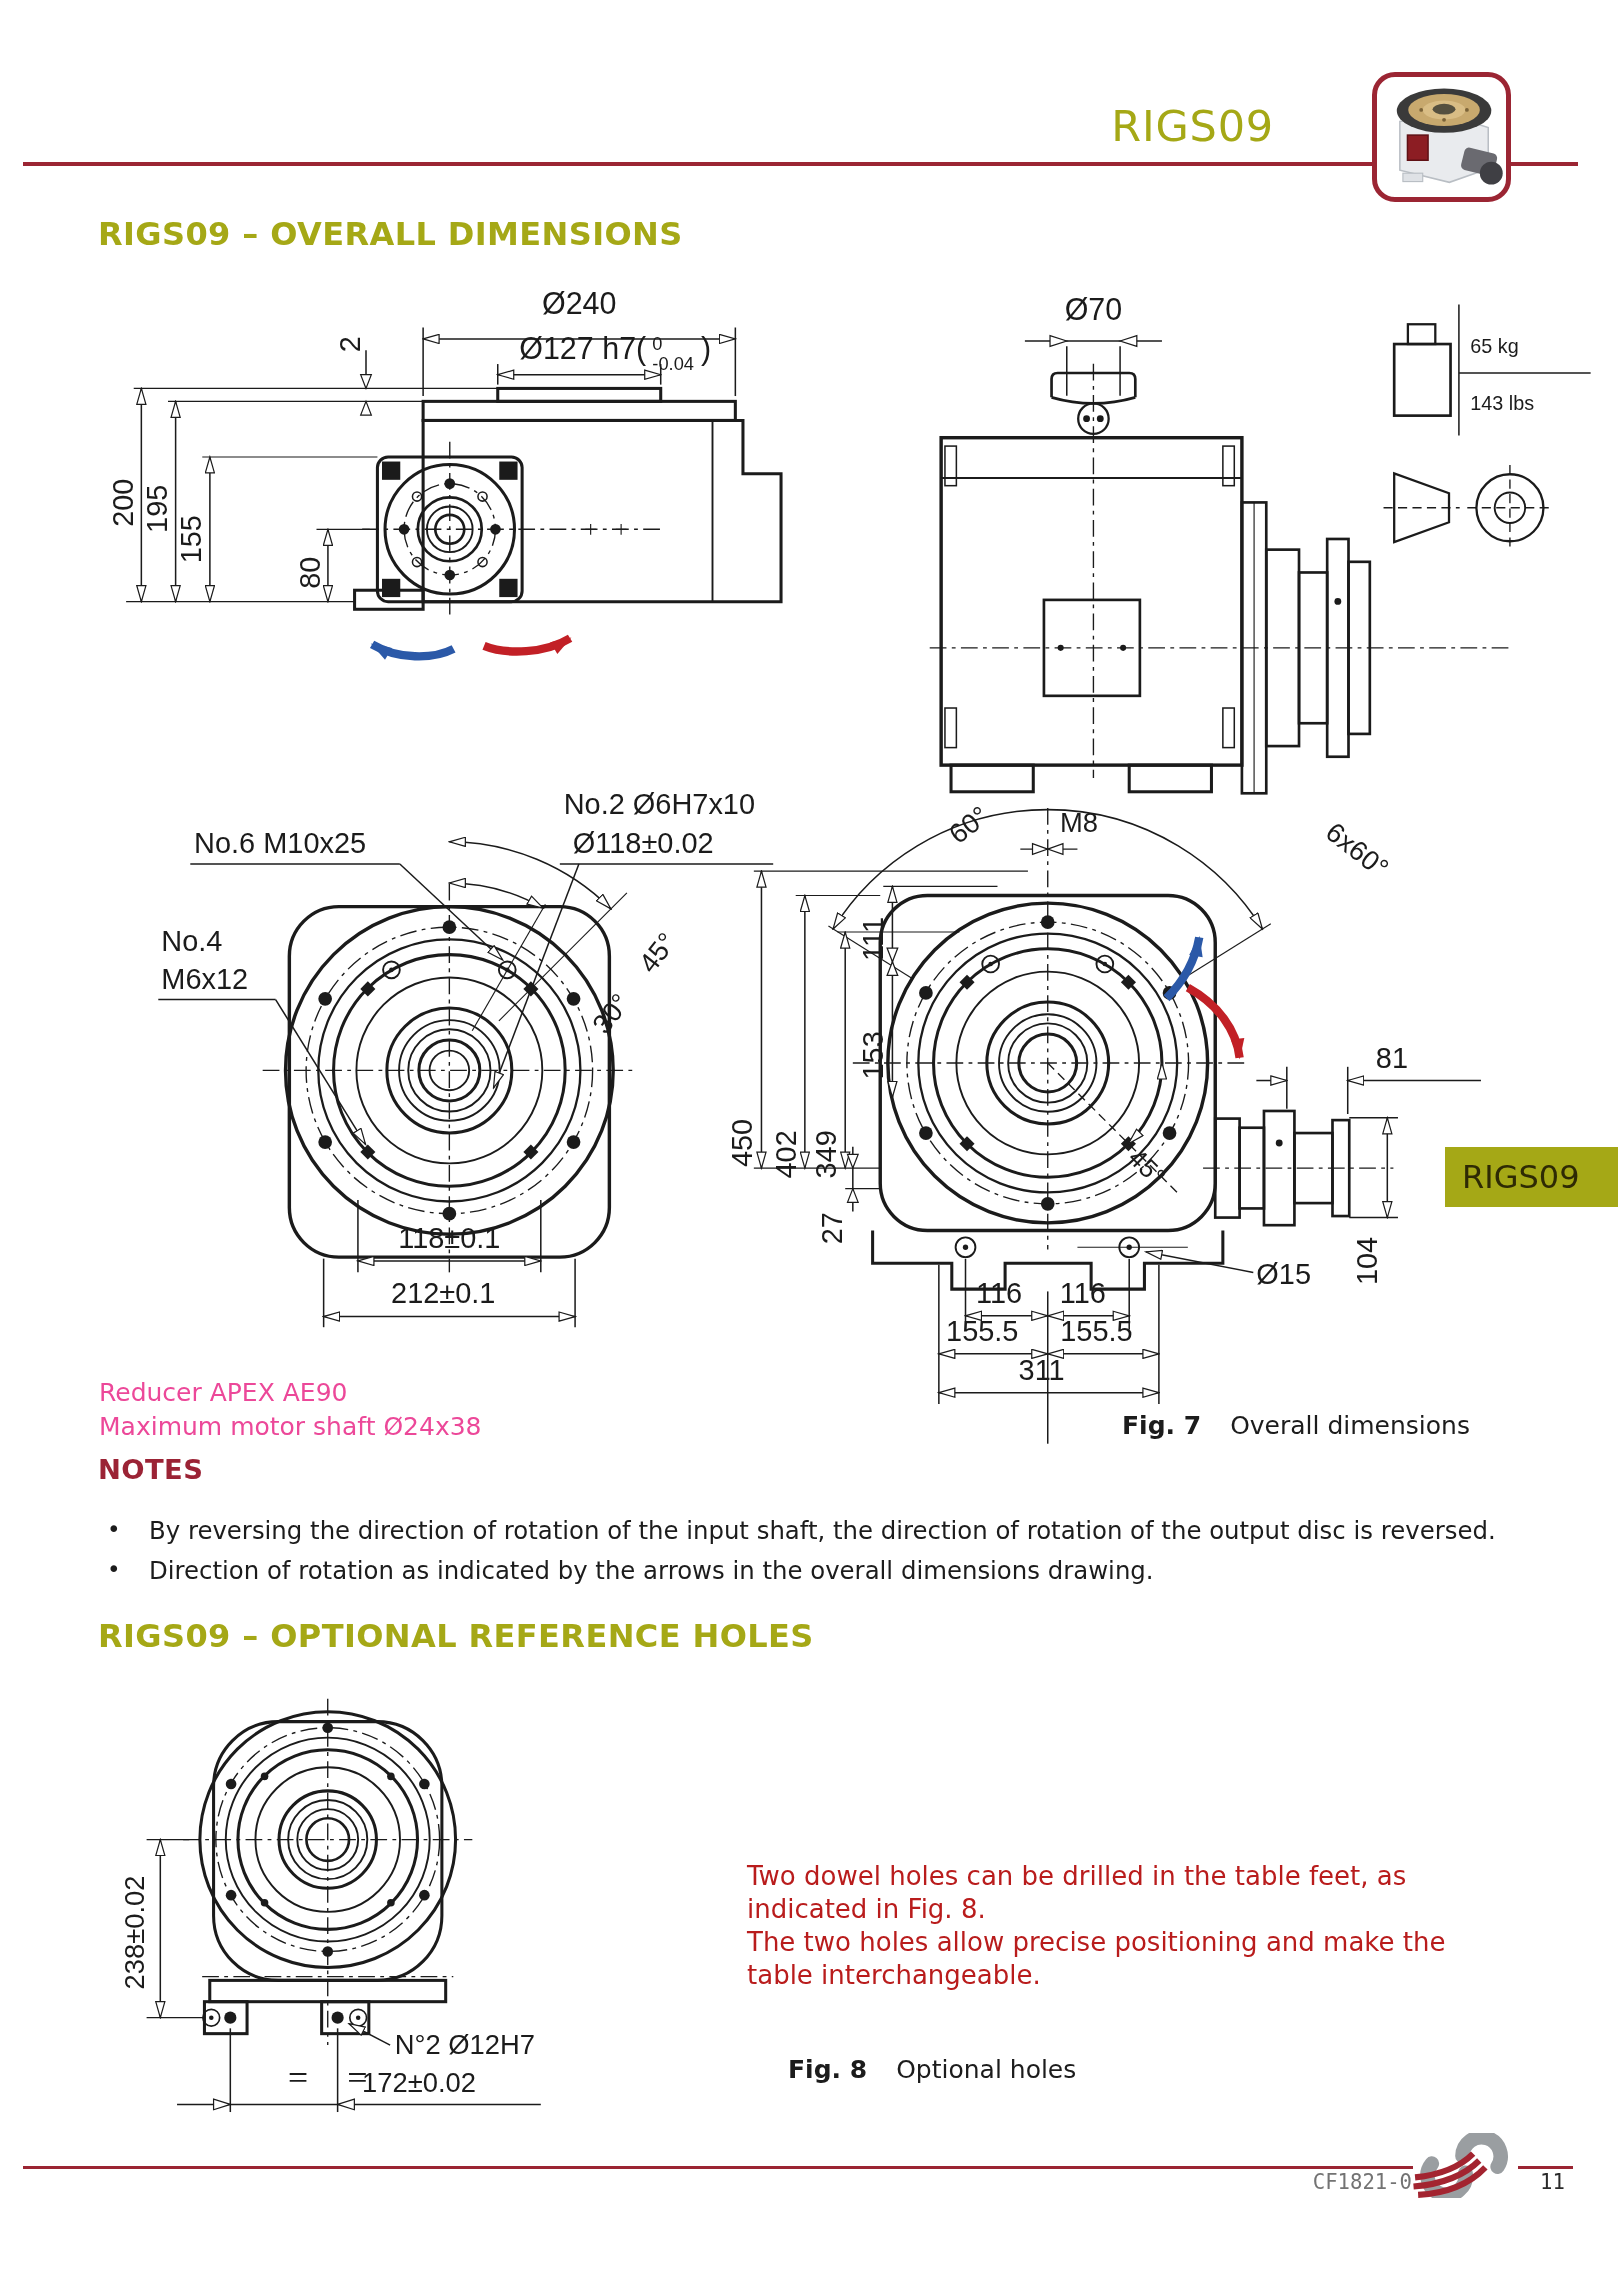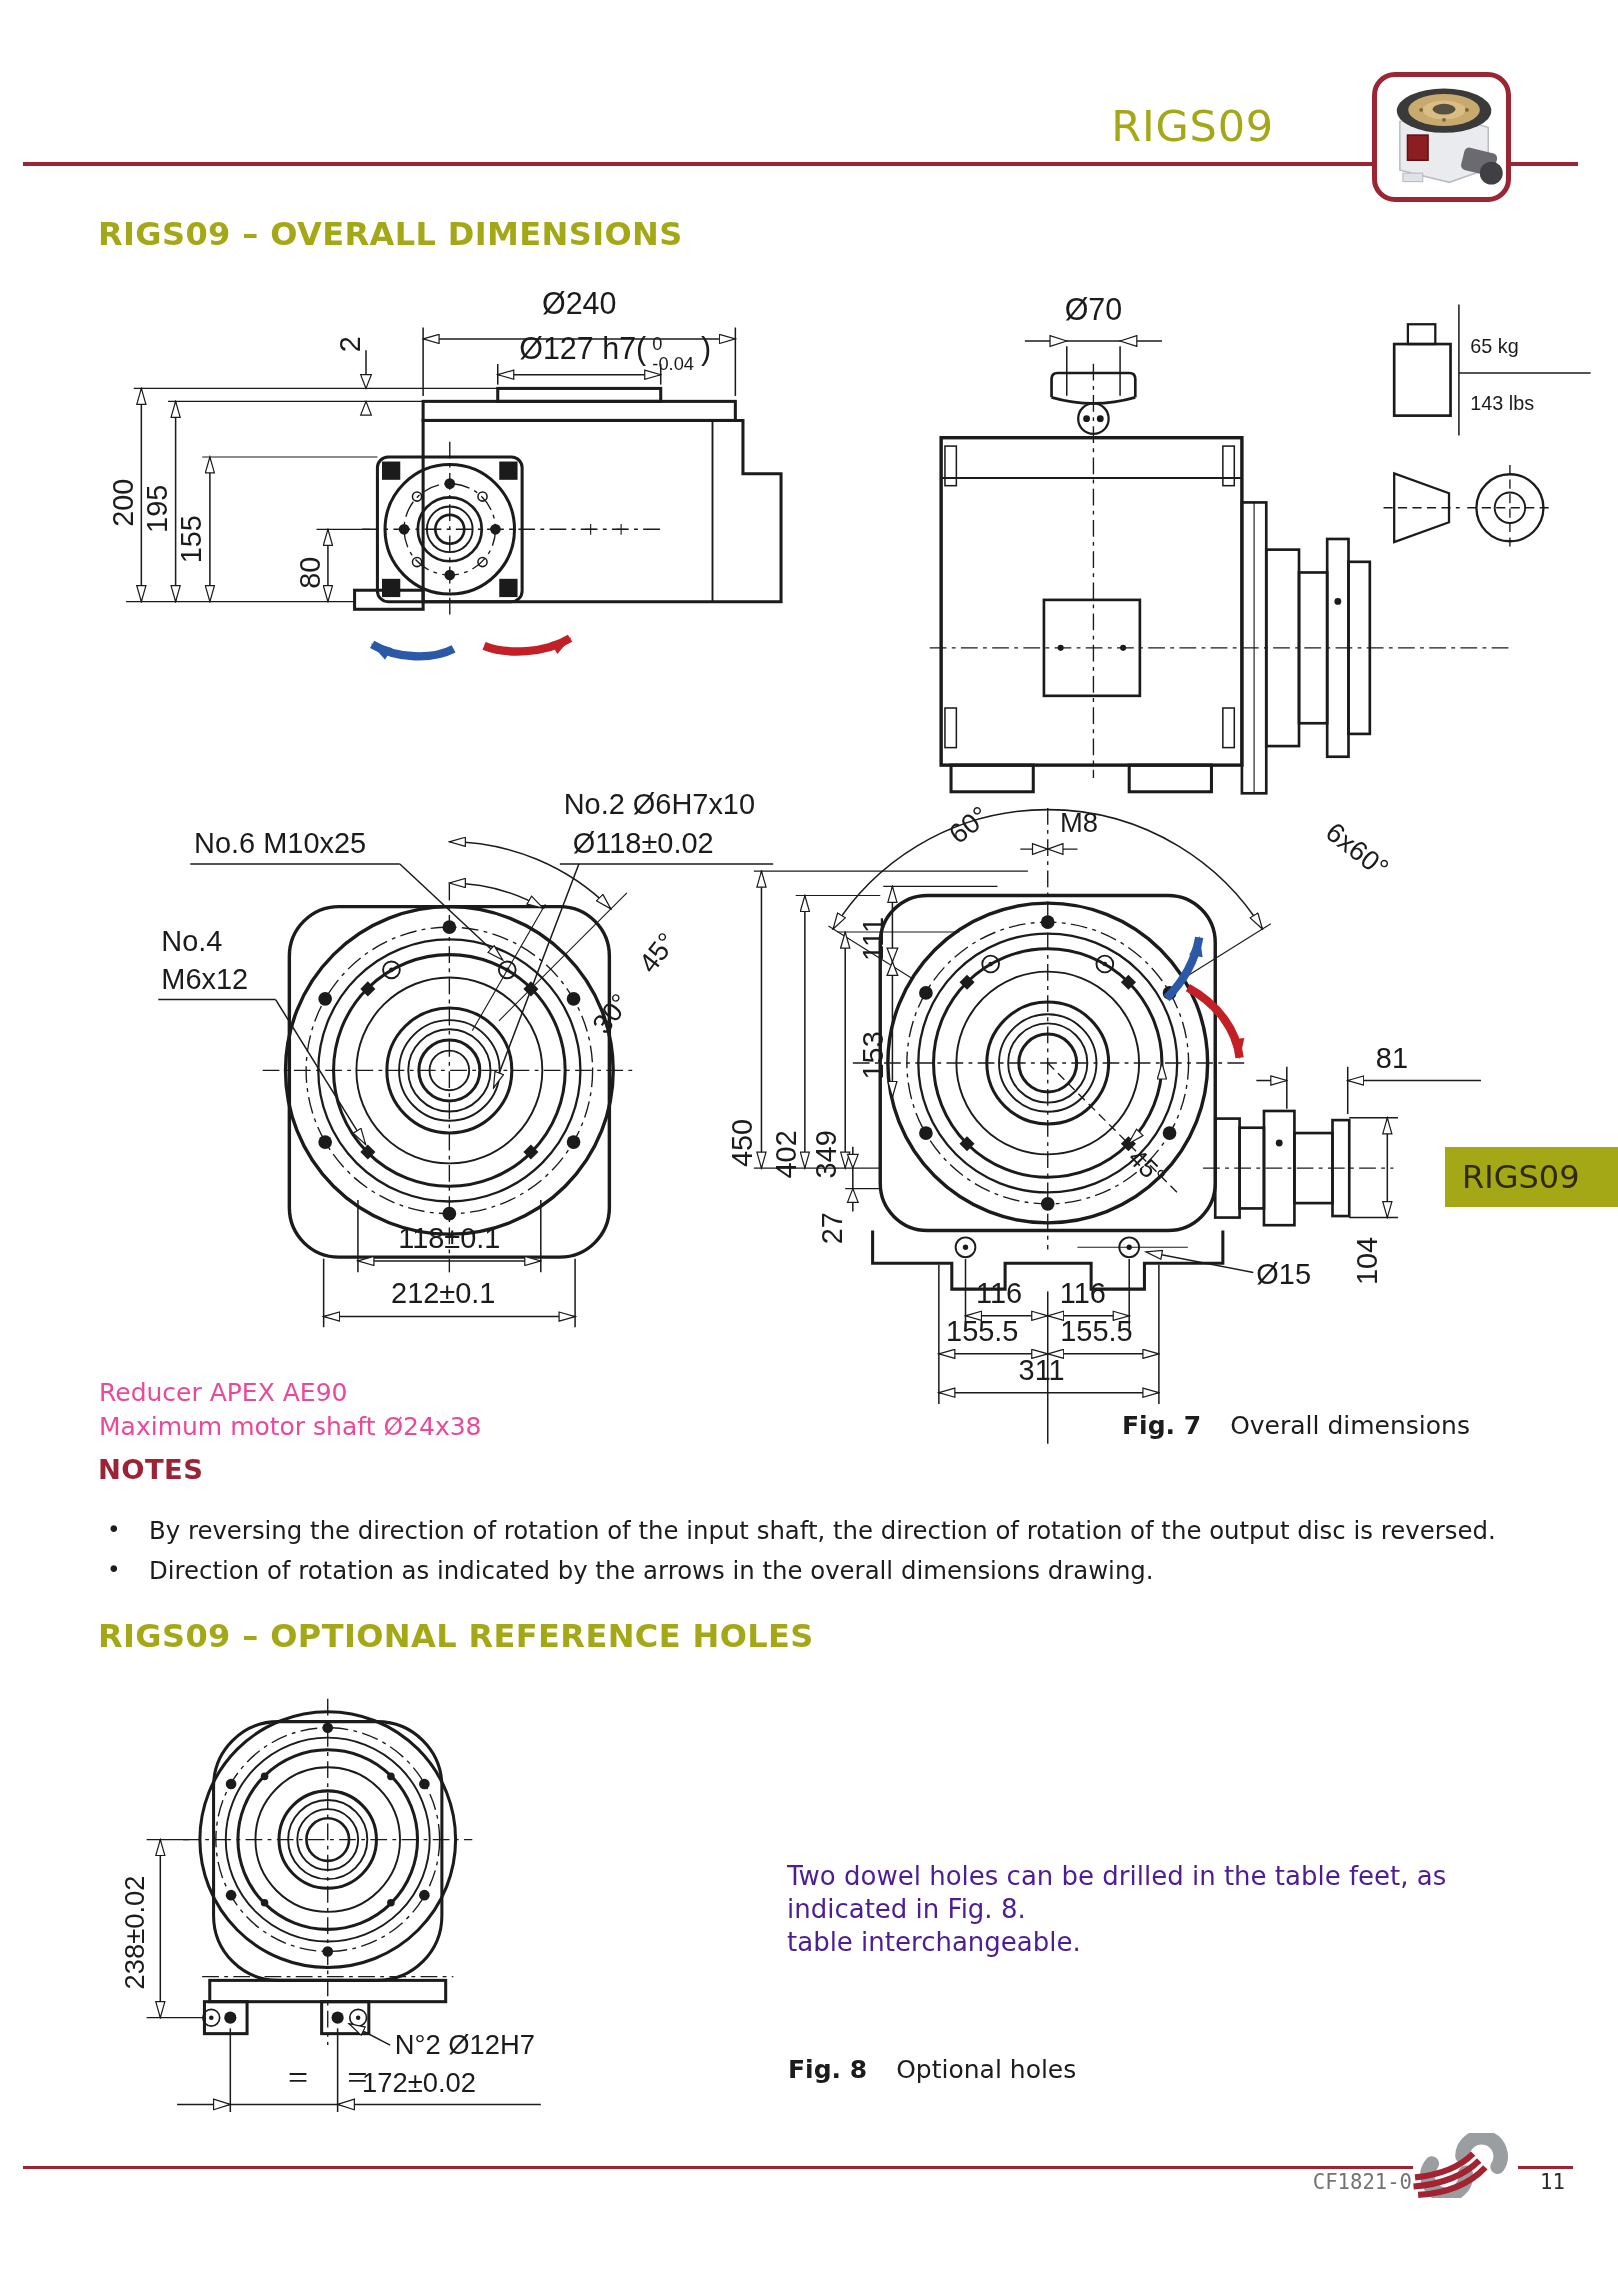--- a/index.html
+++ b/index.html
@@ -8,21 +8,21 @@
   .abs{position:absolute;}
   
   .doc-title{font-size:43px;color:#a5a816;text-align:right;letter-spacing:0.8px;}
   .hline{background:#9b2533;height:3.8px;}
   .prod-box{border:5.3px solid #9b2533;border-radius:23px;background:#fff;box-sizing:border-box;}
   
   .sec-head{font-size:32px;font-weight:bold;color:#a5a816;letter-spacing:0.4px;}
   .notes-head{font-size:27.4px;font-weight:bold;color:#9b2335;letter-spacing:0.4px;}
   
   .body-text{font-size:25px;line-height:34px;color:#ec4899;}
-  .para-line{font-size:26px;line-height:33px;color:#4c1d95;margin-left:40px;}
+  .para-line{font-size:26px;line-height:33px;color:#b91c1c;}
   .bullet-row{font-size:24.4px;color:#1c1c1c;display:flex;}
   .bullet-dot{width:42px;flex:0 0 42px;font-size:23px;}
   .fig-cap{font-size:25px;color:#1c1c1c;}
   .fig-cap b{font-weight:bold;}
   .fig-cap .cap{margin-left:29px;}
   
   .side-tab{background:#a5a816;color:#2e2a04;font-size:32px;line-height:60px;
             padding-left:17px;box-sizing:border-box;font-family:"DejaVu Sans",sans-serif;}
   .footer-code{font-size:20.6px;color:#737373;text-align:right;font-family:"DejaVu Sans Mono","Liberation Mono",monospace;}
   .footer-page{font-size:20.6px;color:#2a2a2a;font-family:"DejaVu Sans Mono","Liberation Mono",monospace;}
@@ -463,20 +463,21 @@
       <line x1="152" y1="538" x2="630" y2="538" class="dim"></line>
       <path d="M222,538 l-22,-7 v14 Z" class="oarr"></path>
       <path d="M363,538 l22,-7 v14 Z" class="oarr"></path>
       <text class="t36" x="470" y="522" text-anchor="middle">172±0.02</text>
     </svg>
   </div>
 
   <div class="abs" style="left:747px;top:1860px;width:823px;">
     <div class="para-line">Two dowel holes can be drilled in the table feet, as</div>
     <div class="para-line">indicated in Fig. 8.</div>
+    <div class="para-line">The two holes allow precise positioning and make the</div>
     <div class="para-line">table interchangeable.</div>
   </div>
   <div class="abs fig-cap" style="left:788px;top:2055px;">
     <b>Fig. 8</b><span class="cap">Optional holes</span>
   </div>
 
   <div class="abs hline" style="left:23px;top:2166px;width:1390px;height:3px;"></div>
   <div class="abs hline" style="left:1518px;top:2166px;width:55px;height:3px;"></div>
   <div class="abs footer-code" style="left:1219px;top:2170px;width:193px;">CF1821-0</div>
   <div class="abs footer-page" style="left:1528px;top:2170px;margin-left:12px;">11</div>

